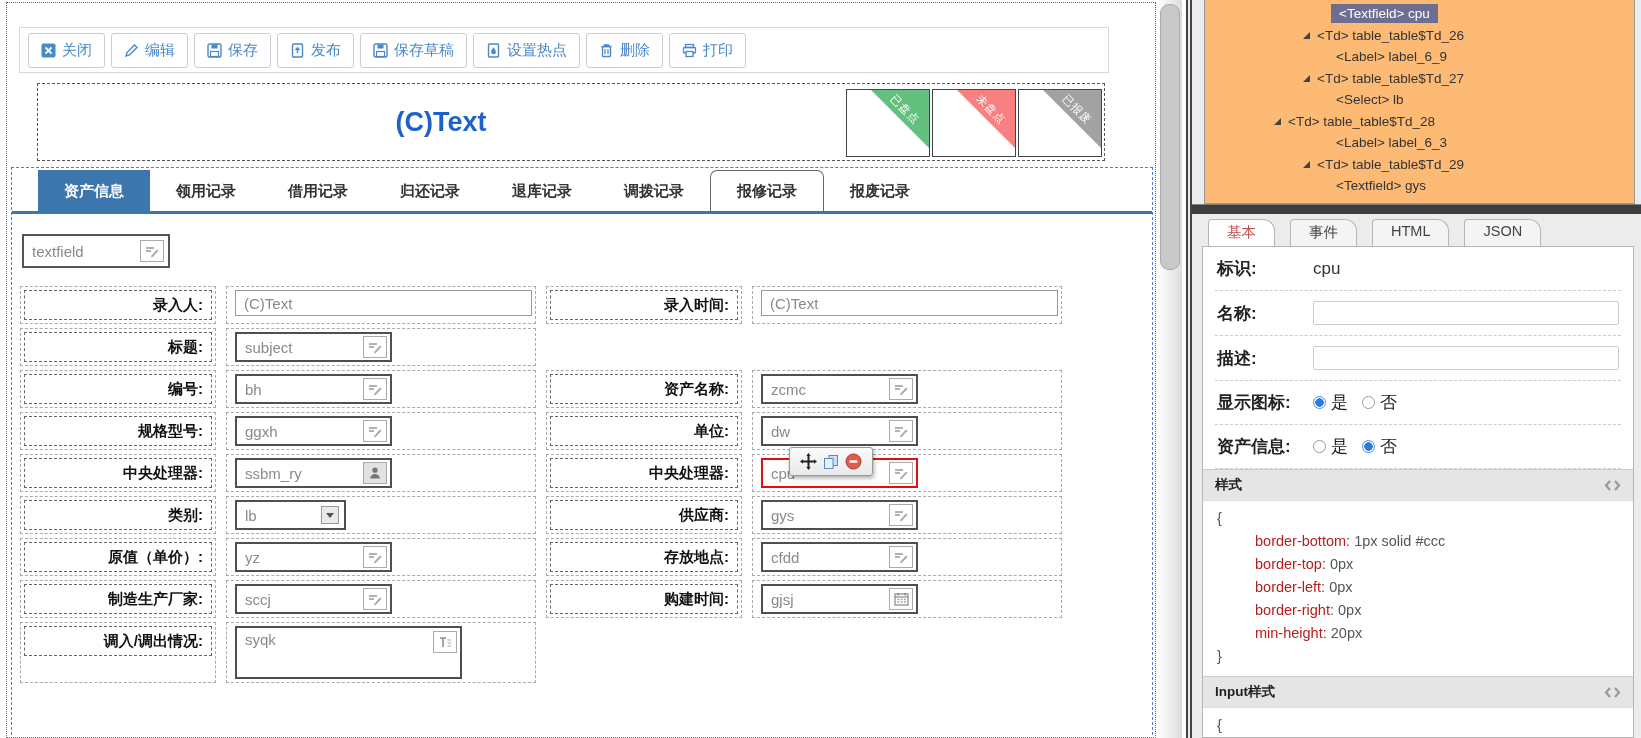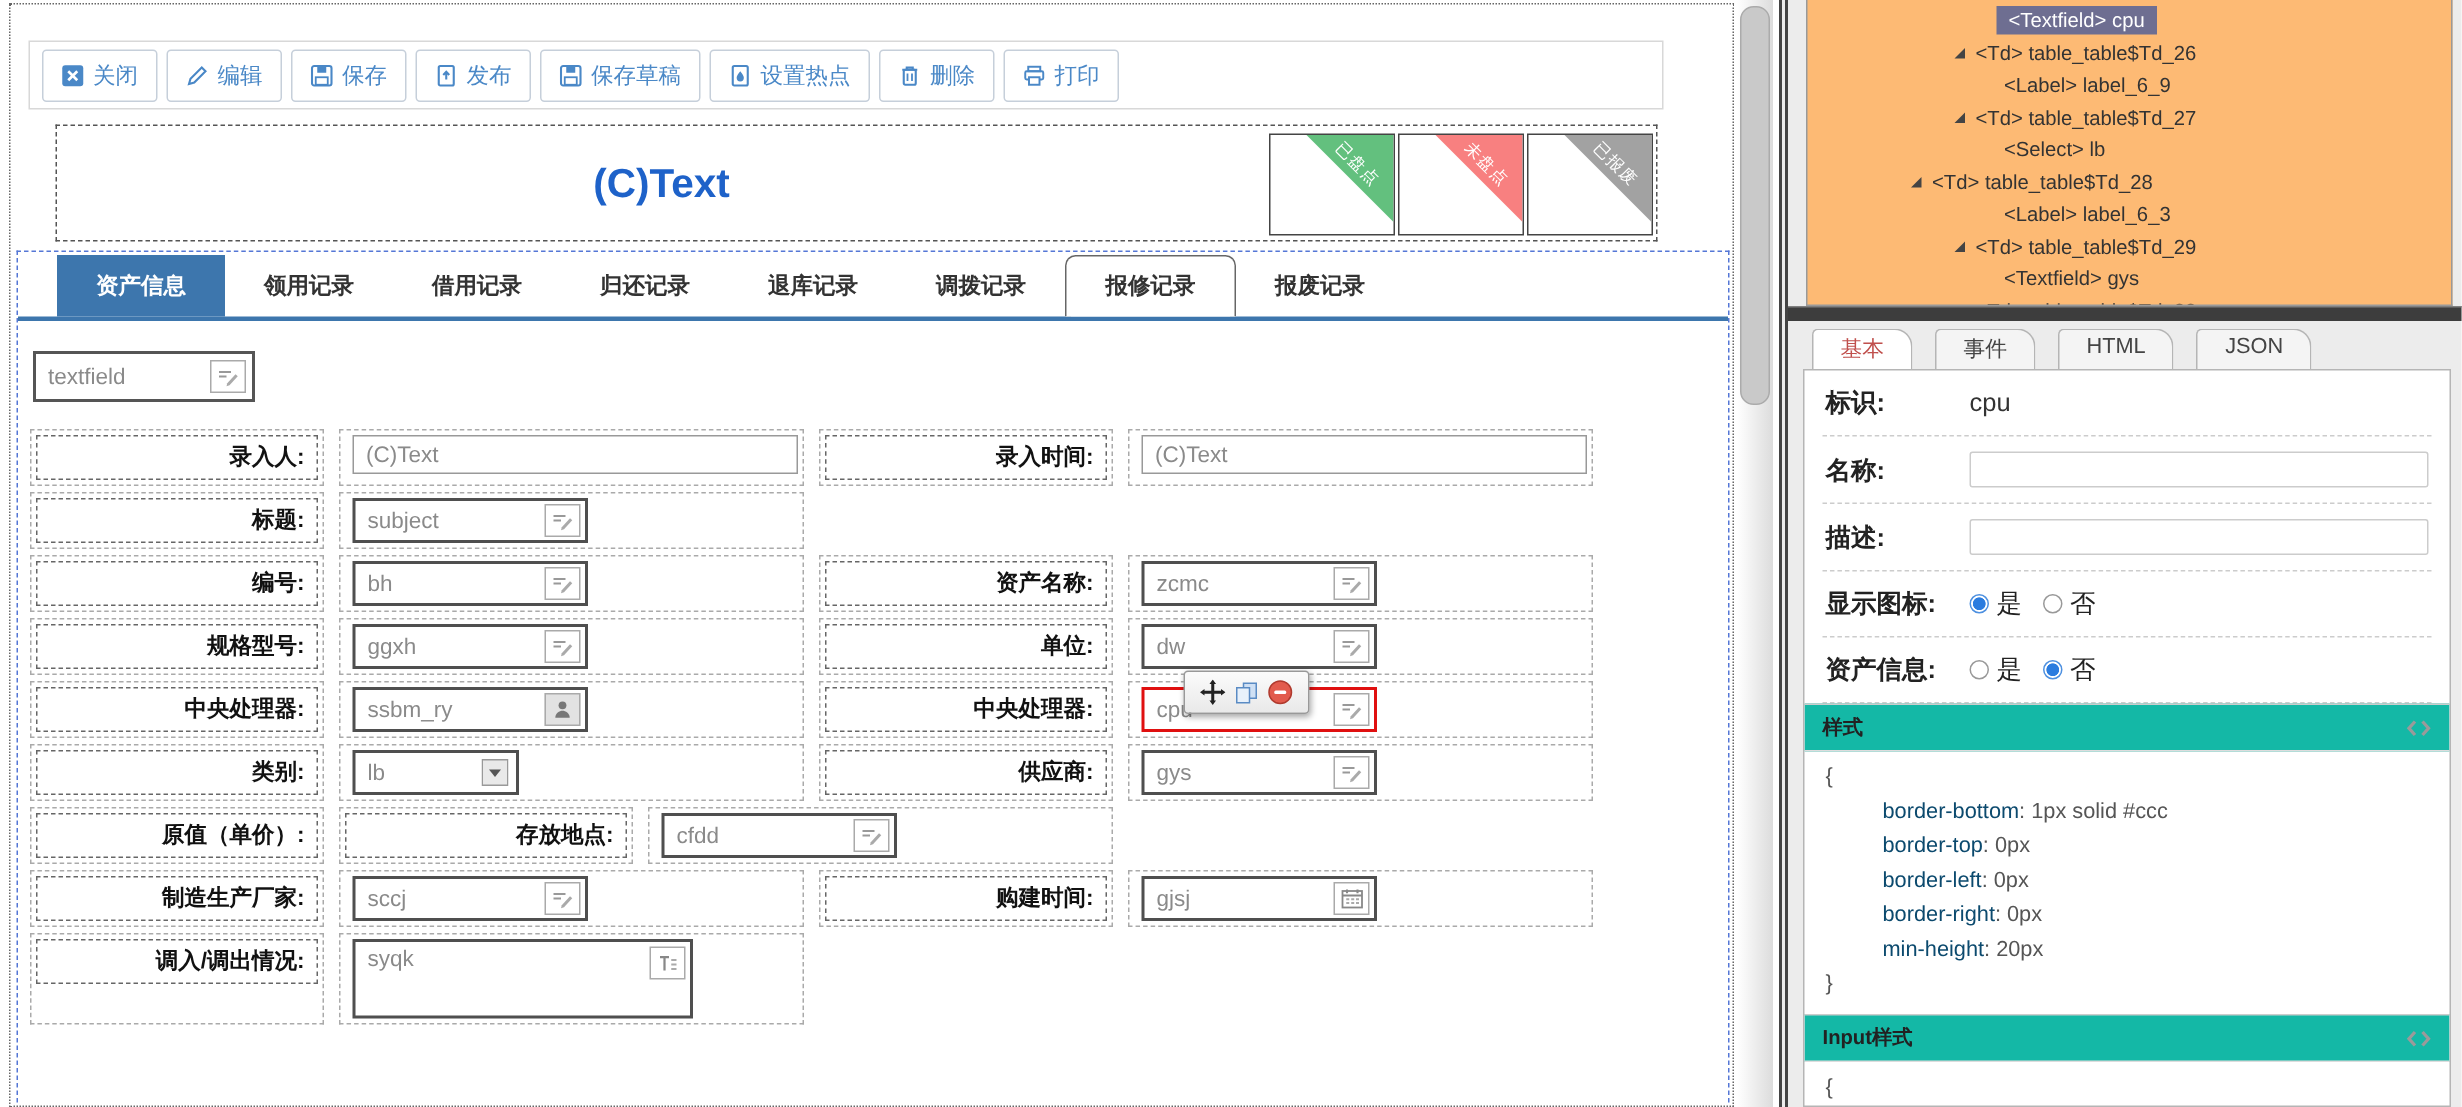--- a/index.html
+++ b/index.html
@@ -65,26 +65,26 @@
         border-radius:4px 12px 0 0;cursor:pointer;}
   .ptab.active{background:#fff;color:#c0504d;}
   .pbox{position:absolute;left:10px;top:33px;right:7px;bottom:0;background:#fff;border:1px solid #b5b5b5;overflow:hidden;}
   .prow{display:flex;align-items:center;margin:0 12px;padding:10px 2px;border-bottom:1px dashed #ccc;font-size:17px;color:#222;}
   .plabel{width:96px;font-weight:bold;flex:none;}
   .pval{color:#333;}
   .pinput{flex:1;height:22px;border:1px solid #ccc;border-radius:2px;background:#fff;}
   .ropt{display:flex;align-items:center;margin-right:14px;}
   .radio{width:13px;height:13px;border-radius:50%;border:1px solid #999;background:#fff;margin-right:5px;box-sizing:border-box;}
   .radio.sel{border:1px solid #4d90e0;background:radial-gradient(circle,#2b7cdf 0 4px,#fff 4.5px);}
-  .sechead{background:#14b8a6;border-top:1px solid #ccc;border-bottom:1px solid #ddd;padding:6px 12px;
+  .sechead{background:#e5e5e5;border-top:1px solid #ccc;border-bottom:1px solid #ddd;padding:6px 12px;
            font-weight:bold;font-size:13.5px;color:#222;display:flex;justify-content:space-between;align-items:center;}
   .code{padding:6px 14px 8px;font-size:14.5px;color:#555;}
   .cline{line-height:23px;}
   .cline.ind{padding-left:38px;}
-  .cprop{color:#0c4a6e;}
+  .cprop{color:#b91c1c;}
 </style>
 </head>
 <body>
 
 <div class="canvas">
   <div class="toolbar">
       <div class="tbtn">
         <span>
           <svg width="15" height="15" viewBox="0 0 15 15">
             <rect x=".5" y=".5" width="14" height="14" rx="2" fill="#4a88c7"></rect>
@@ -352,20 +352,31 @@
                     <path d="M1 3h8M1 6h5" stroke="#999" stroke-width="1.3"></path>
                     <path d="M6.5 10.5l5.5-6 1.5 1.3-5.5 6-2 .7.5-2z" fill="#aaa"></path>
                   </svg>
                 </span>
               </div>
             </div>
           </div>
           <div class="frow">
             <div class="cell lcell">
               <div class="lbox">原值（单价）:</div>
+            </div>
+            <div class="cell fcell">
+              <div class="input">
+                <span>yz</span>
+                <span class="ibox">
+                  <svg width="14" height="13" viewBox="0 0 14 13">
+                    <path d="M1 3h8M1 6h5" stroke="#999" stroke-width="1.3"></path>
+                    <path d="M6.5 10.5l5.5-6 1.5 1.3-5.5 6-2 .7.5-2z" fill="#aaa"></path>
+                  </svg>
+                </span>
+              </div>
             </div>
             <div class="cell lcell">
               <div class="lbox">存放地点:</div>
             </div>
             <div class="cell fcell">
               <div class="input">
                 <span>cfdd</span>
                 <span class="ibox">
                   <svg width="14" height="13" viewBox="0 0 14 13">
                     <path d="M1 3h8M1 6h5" stroke="#999" stroke-width="1.3"></path>

